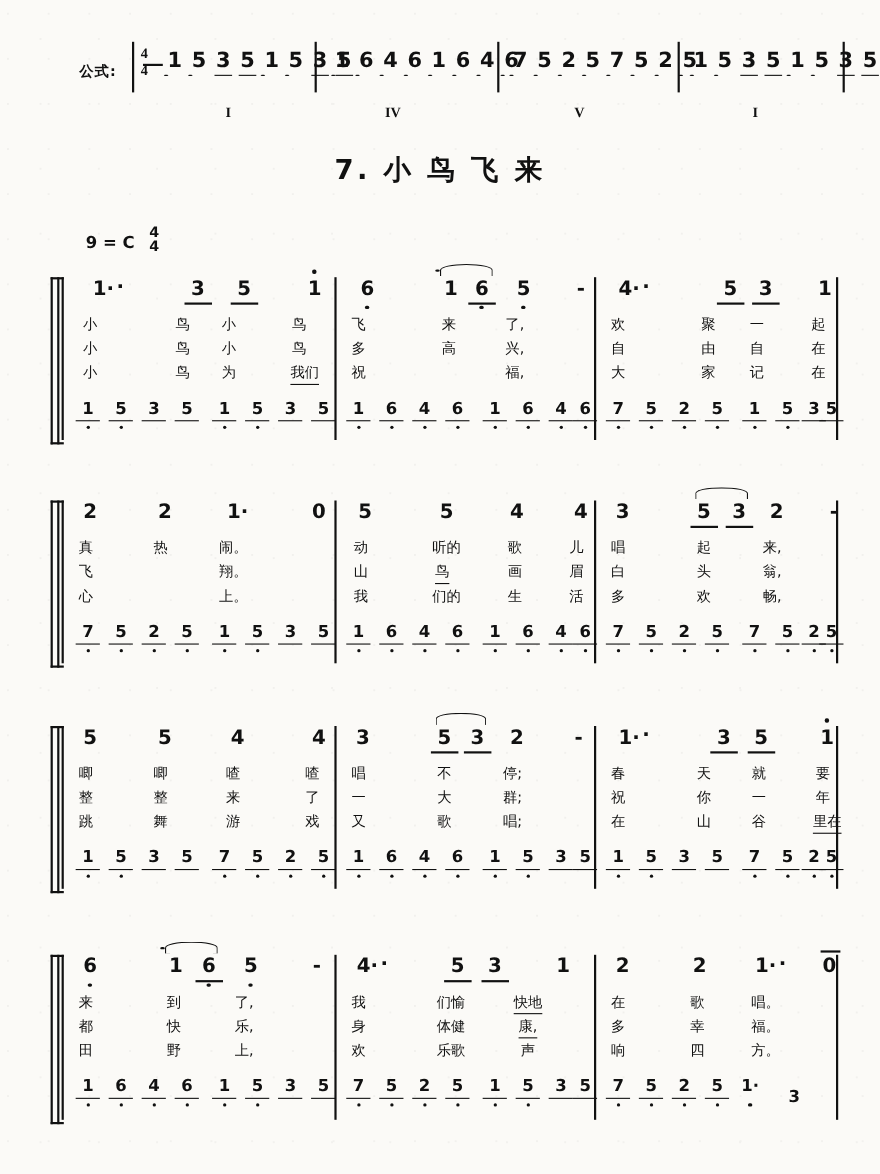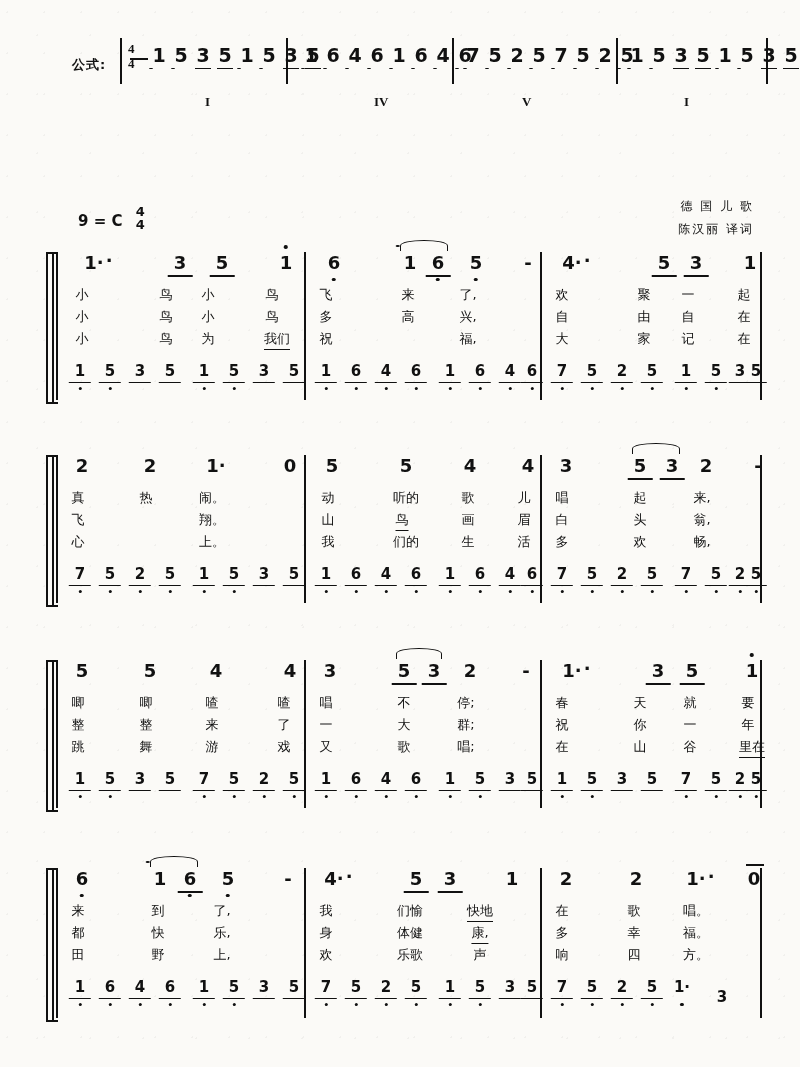--- a/index.html
+++ b/index.html
@@ -137,21 +137,21 @@
     <div class="formula-bar" style="left:300px;">
       <span class="fnum u1 lo">1</span>
       <span class="fnum u1 lo">6</span>
       <span class="fnum u1 lo">4</span>
       <span class="fnum u1 lo">6</span>
       <span class="fnum u1 lo">1</span>
       <span class="fnum u1 lo">6</span>
       <span class="fnum u1 lo">4</span>
       <span class="fnum u1 lo">6</span>
     </div>
-    <div class="roman" style="left:374px;">IV</div>
+    <div class="roman" style="left:350px;">IV</div>
 
     <div class="vline" style="left:452px;"></div>
     <div class="formula-bar" style="left:462px;">
       <span class="fnum u1 lo">7</span>
       <span class="fnum u1 lo">5</span>
       <span class="fnum u1 lo">2</span>
       <span class="fnum u1 lo">5</span>
       <span class="fnum u1 lo">7</span>
       <span class="fnum u1 lo">5</span>
       <span class="fnum u1 lo">2</span>
@@ -167,33 +167,30 @@
       <span class="fnum u1">5</span>
       <span class="fnum u1 lo">1</span>
       <span class="fnum u1 lo">5</span>
       <span class="fnum u1">3</span>
       <span class="fnum u1">5</span>
     </div>
     <div class="roman" style="left:684px;">I</div>
     <div class="vline" style="left:766px;"></div>
   </div>
 
+  <div class="title">7. 小 鸟 飞 来</div>
 
   <div class="keysig">
     <span>9 = C</span>
     <span class="frac">
       <span>4</span>
       <span>4</span>
     </span>
   </div>
 
-  <div class="credits">
-    <div>德 国 儿 歌</div>
-    <div>陈汉丽 译词</div>
-  </div>
 
   <div class="system" style="top:252px;height:148px;">
     <div class="sys-bracket"></div>
 
     <div class="measure" style="left:10px;width:248px;">
       <div class="barline" style="left:0;"></div>
       <div class="mel-row" style="top:0;">
         <span class="note dotted" style="left:38px;top:0;">1·</span>
         <span class="note under1" style="left:124px;top:0;">3</span>
         <span class="note under1" style="left:166px;top:0;">5</span>

